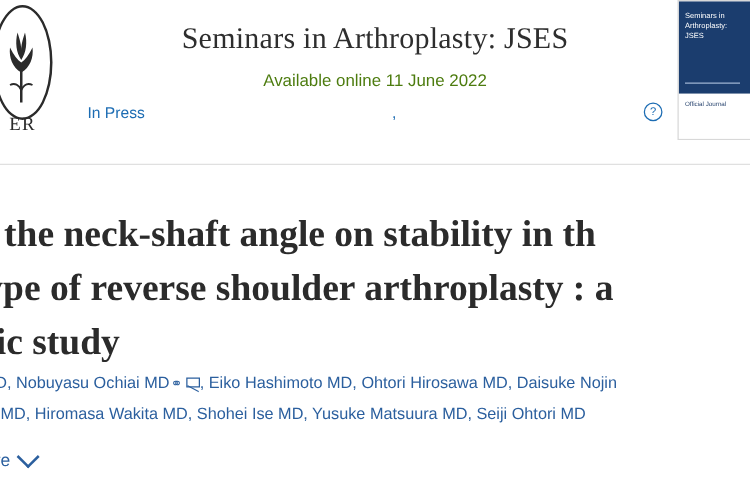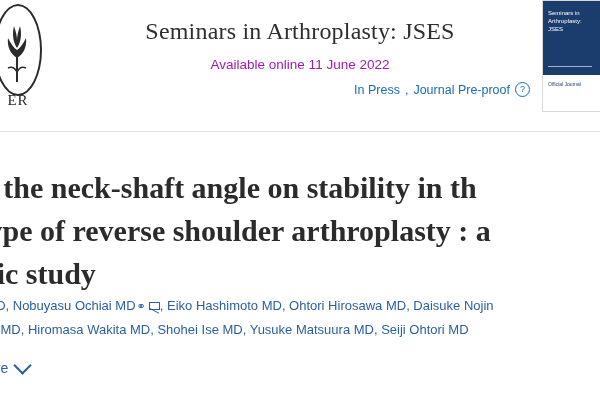--- a/index.html
+++ b/index.html
@@ -122,30 +122,30 @@
   .journal-title {
     font-family: "Liberation Serif", serif;
     font-size: 24px;
     color: #2e2e2e;
     letter-spacing: 0.2px;
   }
   .avail-online {
     margin-top: 12px;
     font-family: "Liberation Sans", sans-serif;
     font-size: 13.5px;
-    color: #a21caf;
+    color: #4d7c0f;
   }
   .status-line {
     margin-top: 10px;
     font-family: "Liberation Sans", sans-serif;
     font-size: 12.5px;
     color: #1c6cb3;
     display: flex;
     align-items: center;
-    justify-content: flex-end;
+    justify-content: space-between;
     gap: 5px;
   }
   .status-line .sep {
     color: #1c6cb3;
   }
   .info-icon {
     display: inline-block;
     width: 13px;
     height: 13px;
     border: 1px solid #1c6cb3;
@@ -267,21 +267,20 @@
     </svg>
     <div class="publisher-name">ER</div>
   </div>
 
   <div class="header-center">
     <div class="journal-title">Seminars in Arthroplasty: JSES</div>
     <div class="avail-online">Available online 11 June 2022</div>
     <div class="status-line">
       <span>In Press</span>
         <span class="sep">,</span>
-      <span>Journal Pre-proof</span>
       <span class="info-icon">?</span>
     </div>
   </div>
 
   <div class="journal-cover">
     <div class="cover-top">
       <div class="cover-title">Seminars in Arthroplasty: JSES</div>
       <div class="cover-rule"></div>
     </div>
     <div class="cover-bottom">

